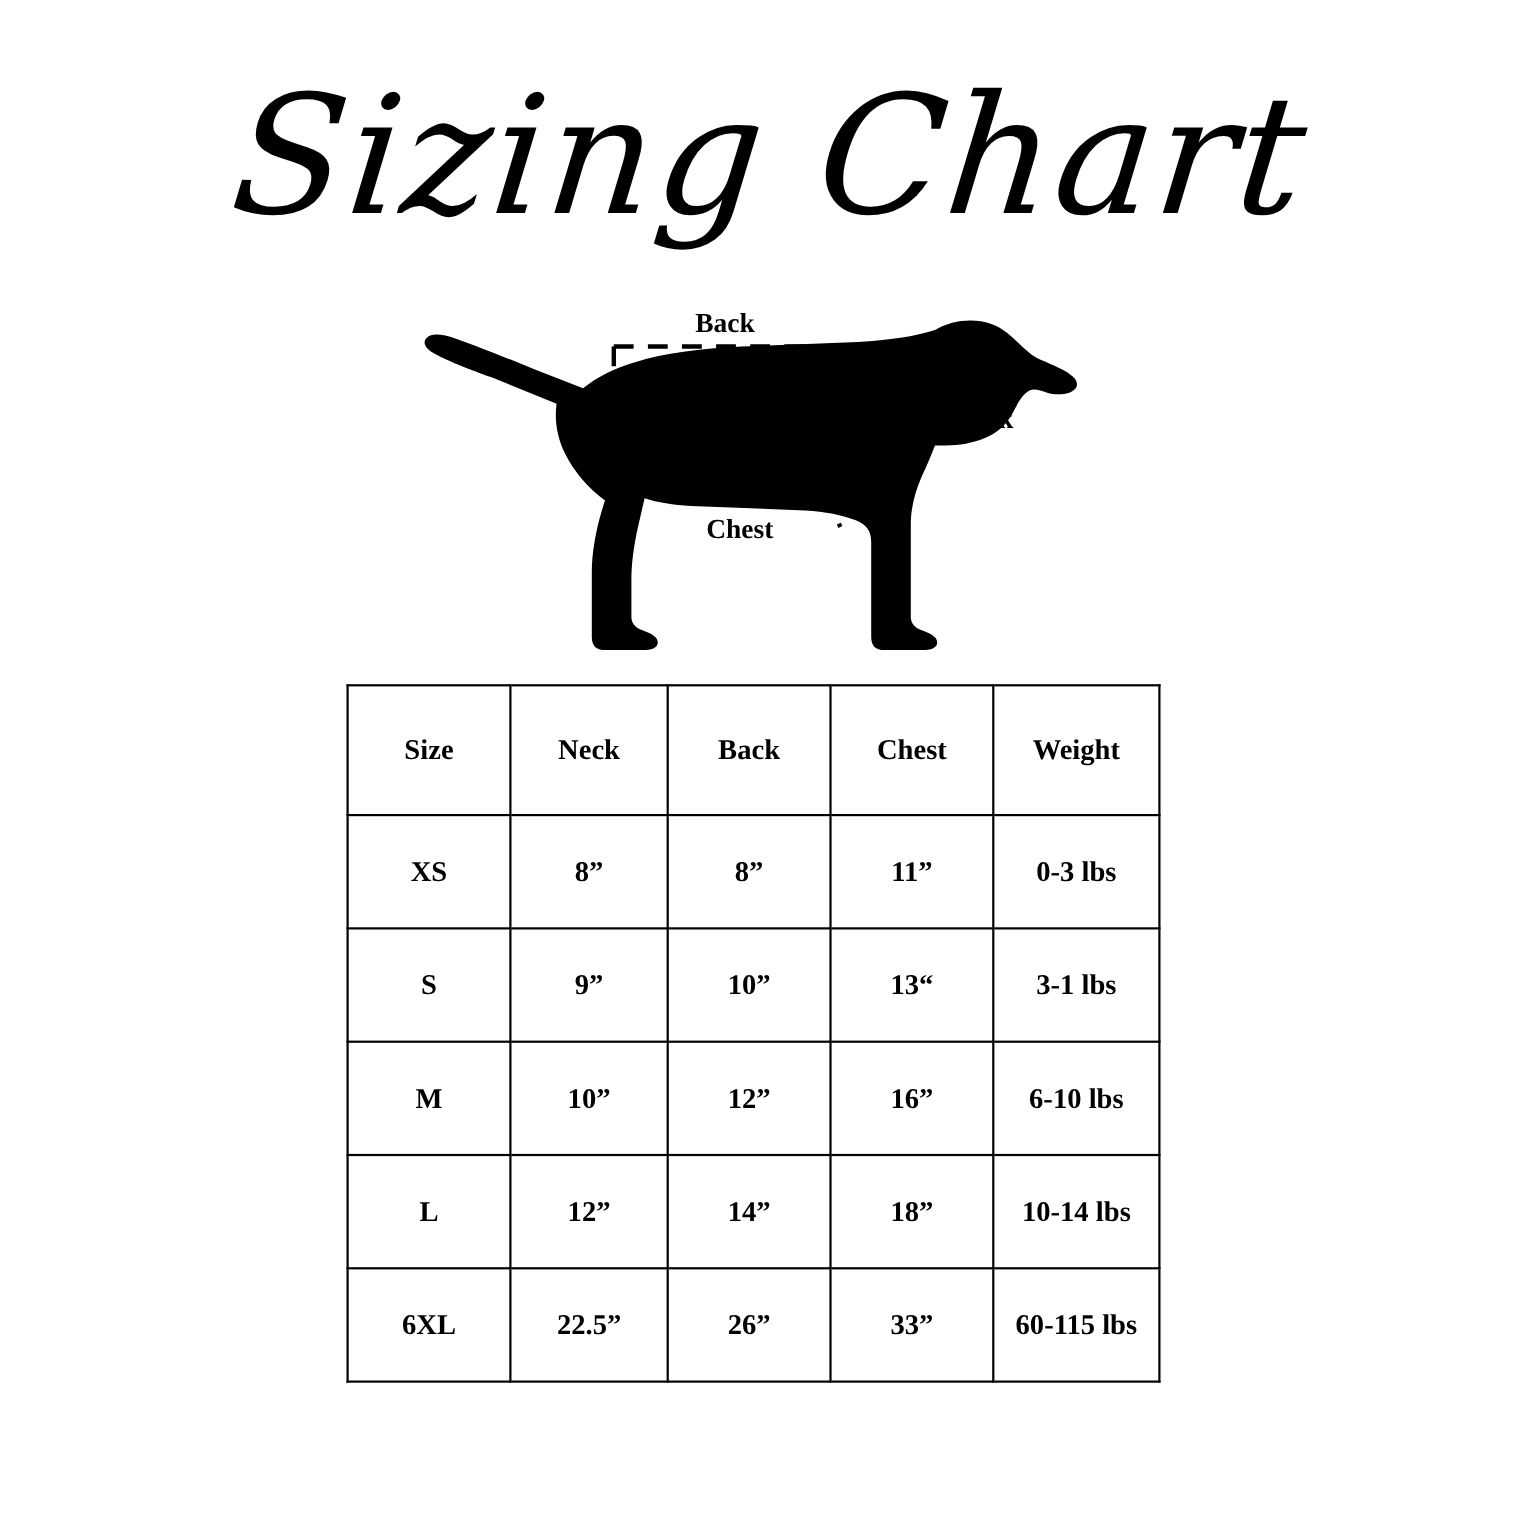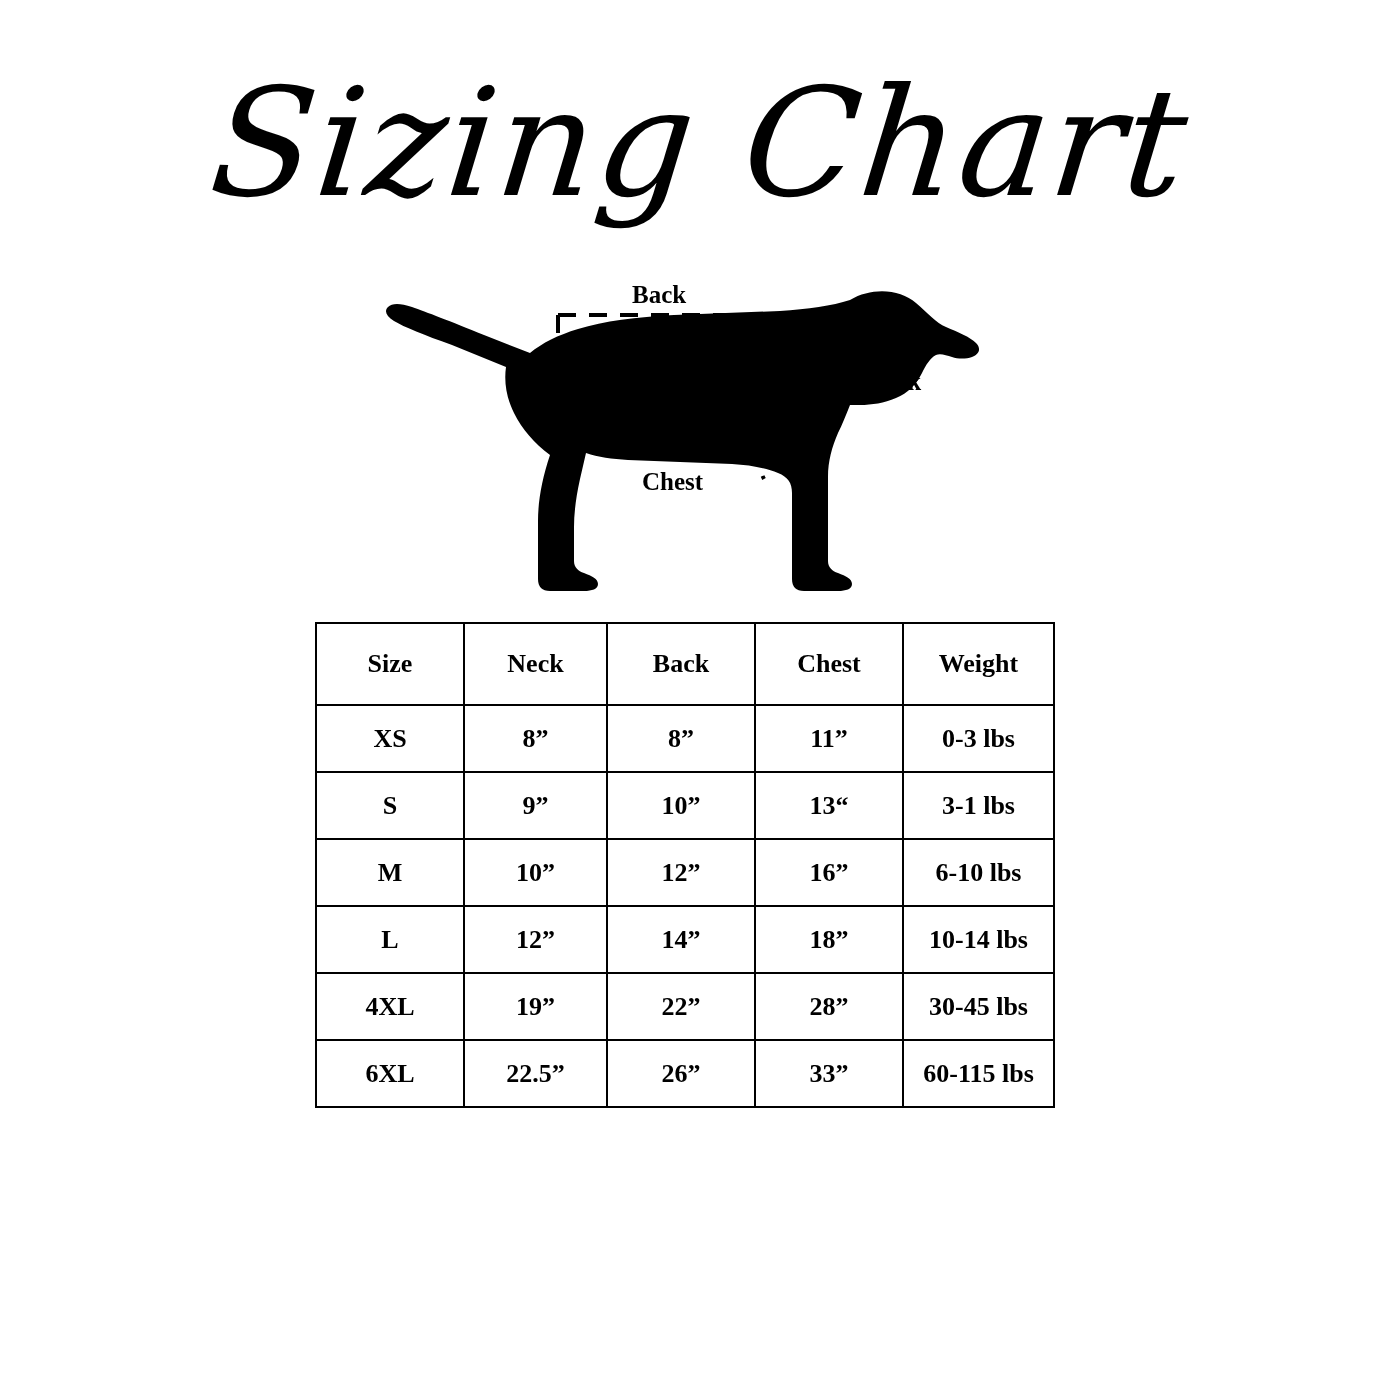--- a/index.html
+++ b/index.html
@@ -75,21 +75,21 @@
     table-layout: fixed;
   }
   table.sizing td, table.sizing th {
     border: 2px solid #000000;
     text-align: center;
     vertical-align: middle;
     font-family: "Liberation Serif", serif;
     font-weight: bold;
     font-size: 26px;
     height: 65px;
-    padding: 0;
+    padding: 18px;
     color: #000;
   }
   table.sizing th {
     font-size: 26px;
     height: 80px;
   }
   col.c-size   { width: 148px; }
   col.c-neck   { width: 143px; }
   col.c-back   { width: 148px; }
   col.c-chest  { width: 148px; }
@@ -215,27 +215,20 @@
         <td>6-10 lbs</td>
       </tr>
       <tr>
         <td>L</td>
         <td>12”</td>
         <td>14”</td>
         <td>18”</td>
         <td>10-14 lbs</td>
       </tr>
       <tr>
-        <td>4XL</td>
-        <td>19”</td>
-        <td>22”</td>
-        <td>28”</td>
-        <td>30-45 lbs</td>
-      </tr>
-      <tr>
         <td>6XL</td>
         <td>22.5”</td>
         <td>26”</td>
         <td>33”</td>
         <td>60-115 lbs</td>
       </tr>
     </tbody>
   </table>
 </div>
 

